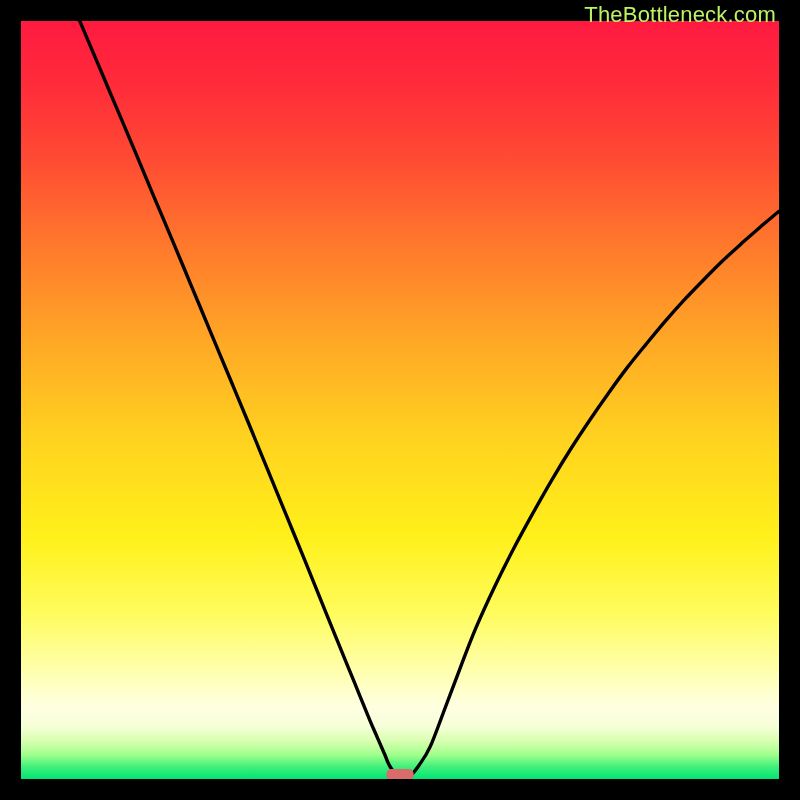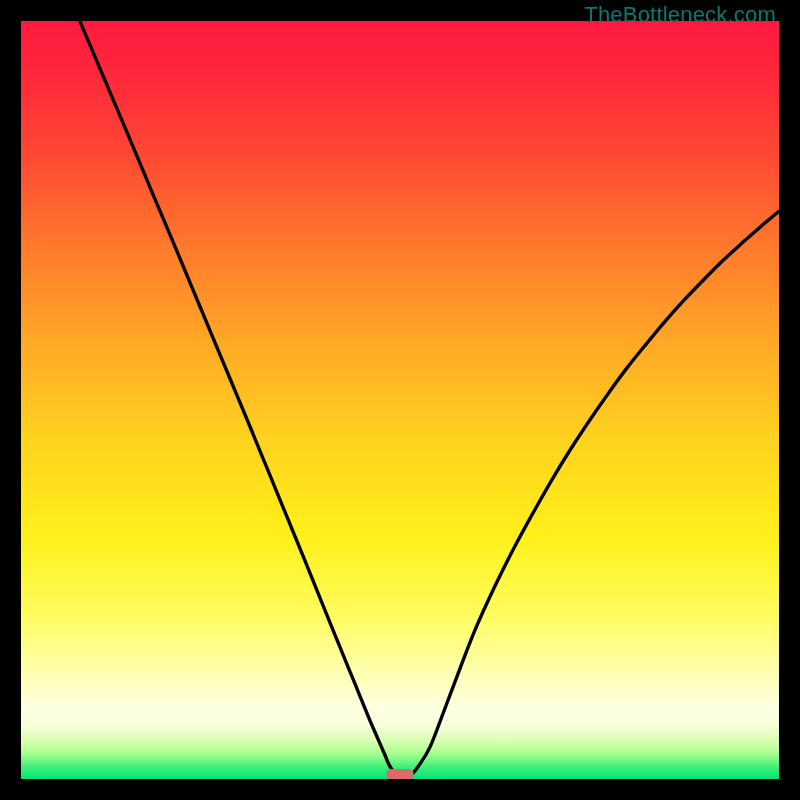--- a/index.html
+++ b/index.html
@@ -25,21 +25,21 @@
     overflow: hidden;
   }
   .gradient-bg {
     position: absolute;
     inset: 0;
   }
   .watermark {
     position: absolute;
     top: 2px;
     right: 24px;
-    color: #0f766e;
+    color: #bef264;
     font-family: Arial, Helvetica, sans-serif;
     font-size: 22px;
     letter-spacing: 0.2px;
     font-weight: 500;
   }
   .curve {
     position: absolute;
     inset: 0;
     width: 100%;
     height: 100%;

